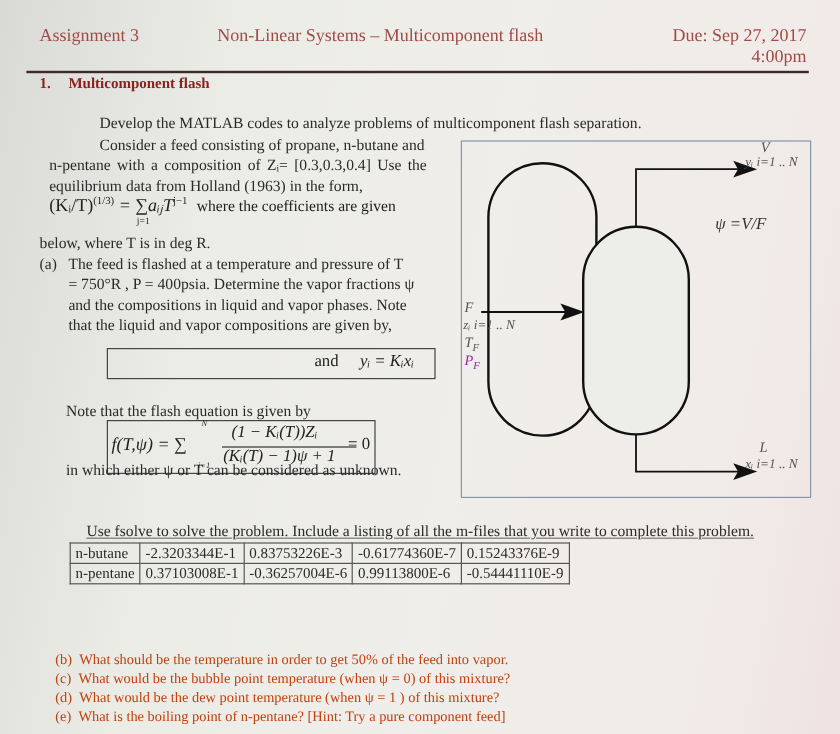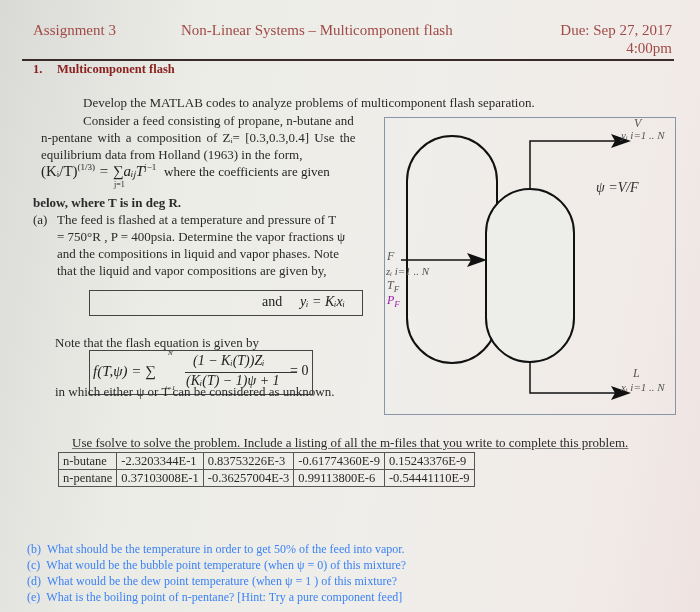--- a/index.html
+++ b/index.html
@@ -9,21 +9,21 @@
   .abs{position:absolute;white-space:nowrap;}
   .hdr{color:#a04a46;font-size:15px;}
   .rule{position:absolute;left:22px;top:59px;width:652px;height:2px;background:#3a2a28;}
   .sec{color:#8b2220;font-weight:bold;font-size:12.5px;}
   .txt{font-size:13px;line-height:19px;color:#2a2a2a;}
   .box{position:absolute;border:1px solid #444;}
   .diagram{position:absolute;left:384px;top:117px;width:290px;height:296px;border:1.5px solid #8895a8;}
   table.coef{position:absolute;left:58px;top:452px;border-collapse:collapse;font-size:12.5px;color:#2a2a2a;}
   table.coef td{border:1px solid #555;padding:0 4px;height:16px;line-height:16px;}
   table.coef td.h{text-align:center;font-size:10px;}
-  .q{font-size:12px;line-height:16px;color:#3b82f6;}
+  .q{font-size:12px;line-height:16px;color:#c2410c;margin-left:19px;}
   .it{font-style:italic;}
 </style>
 </head>
 <body>
 
 <div class="abs hdr" style="left:33px;top:22px;">Assignment 3</div>
 <div class="abs hdr" style="left:181px;top:22px;">Non-Linear Systems – Multicomponent flash</div>
 <div class="abs hdr" style="right:28px;top:22px;">Due: Sep 27, 2017</div>
 <div class="abs hdr" style="right:28px;top:40px;">4:00pm</div>
 <div class="rule"></div>
@@ -34,21 +34,21 @@
 <div class="abs txt" style="left:83px;top:93px;">Develop the MATLAB codes to analyze problems of multicomponent flash separation.</div>
 <div class="abs txt" style="left:83px;top:111px;">Consider a feed consisting of propane, n-butane and</div>
 <div class="abs txt" style="left:41px;top:128px;word-spacing:2px;">n-pentane with a composition of Zᵢ= [0.3,0.3,0.4] Use the</div>
 <div class="abs txt" style="left:41px;top:145px;">equilibrium  data  from  Holland  (1963)  in  the  form,</div>
 
 <div class="abs" style="left:41px;top:160px;font-size:15px;">
   <span>(Kᵢ/T)</span><sup style="font-size:9px;">(1/3)</sup><span class="it"> = ∑aᵢⱼT</span><sup style="font-size:9px;">j−1</sup>
   <span style="font-size:13px;margin-left:4px;">where the coefficients are given</span>
 </div>
 <div class="abs" style="left:114px;top:180px;font-size:8px;">j=1</div>
-<div class="abs txt" style="left:33px;top:193px;font-weight:bold;">below, where T is in deg R.</div>
+<div class="abs txt" style="left:33px;top:193px;">below, where T is in deg R.</div>
 
 <div class="abs txt" style="left:33px;top:210px;">(a)</div>
 <div class="abs txt" style="left:57px;top:210px;font-family:Liberation Serif, serif;">The feed is flashed at a temperature and pressure of T</div>
 <div class="abs txt" style="left:57px;top:227px;">= 750°R , P = 400psia. Determine the vapor fractions ψ</div>
 <div class="abs txt" style="left:57px;top:244px;">and the compositions in liquid and vapor phases. Note</div>
 <div class="abs txt" style="left:57px;top:261px;">that the liquid and vapor compositions are given by,</div>
 
 <div class="box" style="left:89px;top:290px;width:272px;height:24px;">
   <span class="abs" style="left:172px;top:3px;font-size:14px;">and</span>
   <span class="abs it" style="left:210px;top:3px;font-size:14px;">yᵢ = Kᵢxᵢ</span>
@@ -106,27 +106,27 @@
 </div>
 
 <div class="abs txt" style="left:72px;top:433px;text-decoration:underline;text-decoration-color:#777;">Use fsolve to solve the problem. Include a listing of all the m-files that you write to complete this problem.</div>
 
 <table class="coef">
   <tbody>
   <tr>
     <td>n-butane</td>
     <td>-2.3203344E-1</td>
     <td>0.83753226E-3</td>
-    <td>-0.61774360E-9</td>
+    <td>-0.61774360E-7</td>
     <td>0.15243376E-9</td>
   </tr>
   <tr>
     <td>n-pentane</td>
     <td>0.37103008E-1</td>
-    <td>-0.36257004E-3</td>
+    <td>-0.36257004E-6</td>
     <td>0.99113800E-6</td>
     <td>-0.54441110E-9</td>
   </tr>
 </tbody>
   </table>
 
 <div class="abs q" style="left:27px;top:541px;"><span>(b)</span>&nbsp;&nbsp;<span>What should be the temperature in order to get 50% of the feed into vapor.</span></div>
 <div class="abs q" style="left:27px;top:557px;"><span>(c)</span>&nbsp;&nbsp;<span>What would be the bubble point temperature (when ψ = 0) of this mixture?</span></div>
 <div class="abs q" style="left:27px;top:573px;"><span>(d)</span>&nbsp;&nbsp;<span>What would be the dew point temperature (when ψ = 1 ) of this mixture?</span></div>
 <div class="abs q" style="left:27px;top:589px;"><span>(e)</span>&nbsp;&nbsp;<span>What is the boiling point of n-pentane? [Hint: Try a pure component feed]</span></div>

